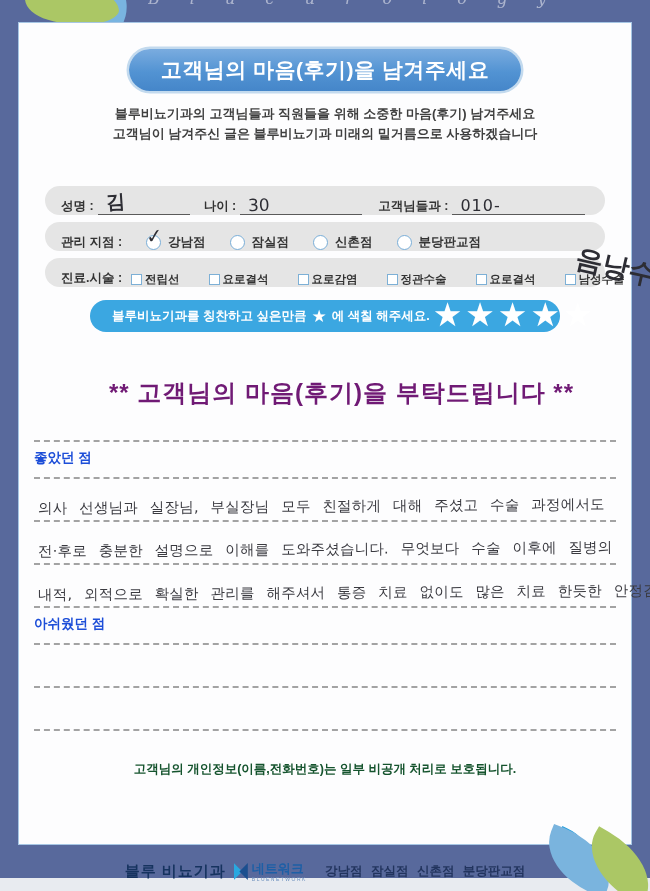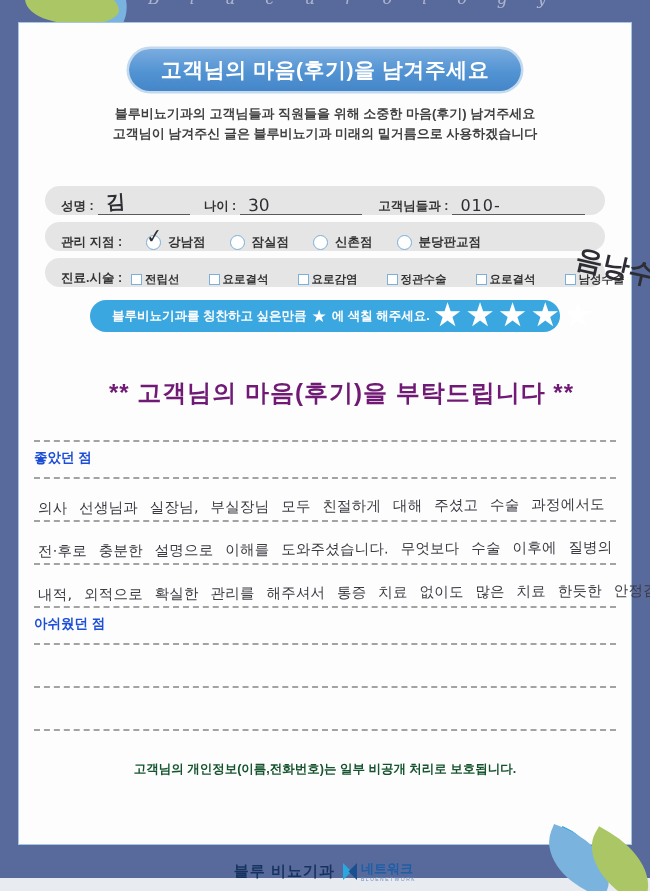--- a/index.html
+++ b/index.html
@@ -242,14 +242,15 @@
   <div class="deco br-blue"></div>
   <div class="deco br-green"></div>
 
   <div class="footer">
     <span class="brand">블루 비뇨기과</span>
     <span class="logo-mark"></span>
     <span class="network-box">
       <span class="network">네트워크</span>
       <span class="network-sub">BLUENETWORK</span>
     </span>
+    <span class="f-branches">강남점  잠실점  신촌점  분당판교점</span>
   </div>
 </div>
 
 </body></html>

